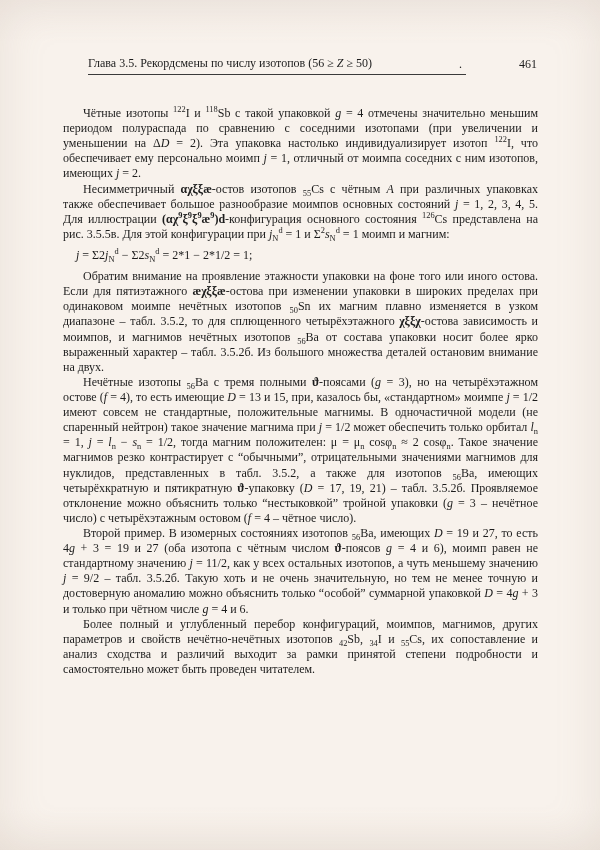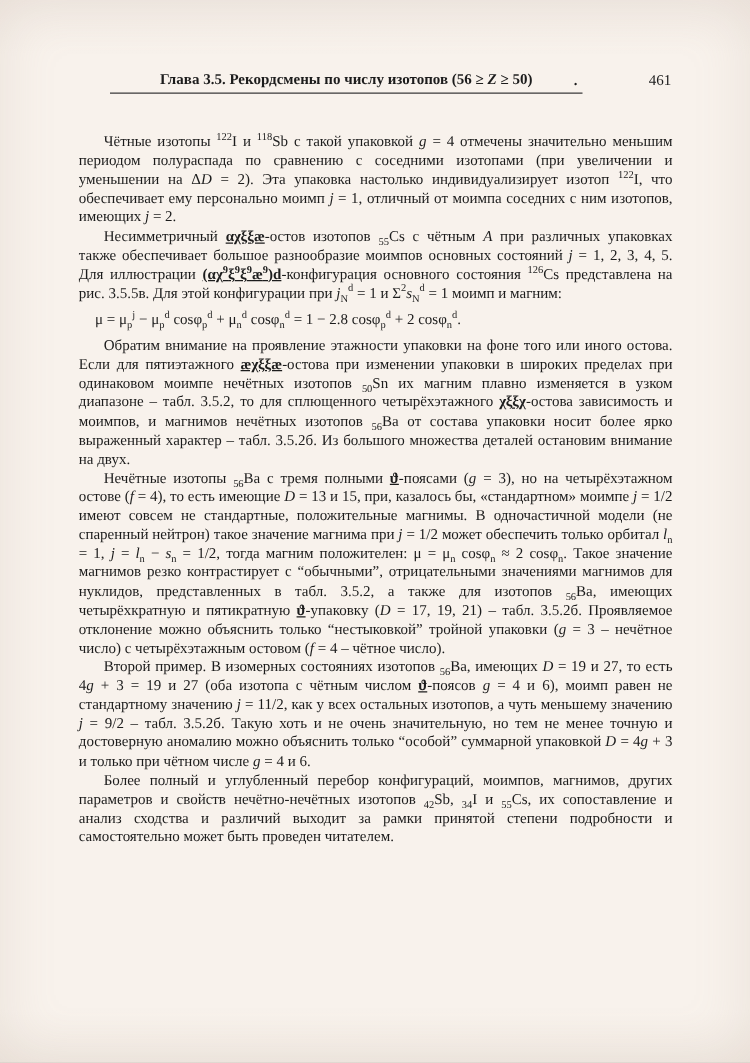--- a/index.html
+++ b/index.html
@@ -18,24 +18,23 @@
   }
   .header {
     position:absolute;
     top:56px; left:88px; width:449px;
     display:flex; align-items:flex-end;
     font-size:12px;
   }
   .header-title-wrap {
     position:relative;
     width:378px;
-    text-align:center;
+    text-align:left;
     border-bottom:1px solid #3a3a3a;
     padding:0 0 3px 0;
-    font-weight:bold;
   }
   .header-dot {
     position:absolute; right:4px; bottom:2px;
   }
   .header-page-num {
     margin-left:auto;
     padding-bottom:3px;
     text-align:right;
   }
   .body {
@@ -45,39 +44,39 @@
     line-height:1.26;
     text-align:justify;
   }
   p.para { text-indent:20px; }
   .formula {
     margin:6px 0 6px 13px;
     text-align:left;
     text-indent:0;
   }
   sup, sub { font-size:0.7em; line-height:0; }
-  b { font-weight:bold;text-decoration:underline; }
+  b { font-weight:bold; }
   i { font-style:italic; }
 </style>
 </head>
 <body>
 
 <div class="page">
 
   <div class="header">
     <div class="header-title-wrap">
       <span class="header-title">Глава 3.5. Рекордсмены по числу изотопов (56 ≥ <i>Z</i> ≥ 50)</span>
       <span class="header-dot">.</span>
     </div>
     <span class="header-page-num">461</span>
   </div>
 
   <div class="body">
     <p class="para">Чётные изотопы <sup>122</sup>I и <sup>118</sup>Sb с такой упаковкой <i>g</i> = 4 отмечены значительно меньшим периодом полураспада по сравнению с соседними изотопами (при увеличении и уменьшении на Δ<i>D</i> = 2). Эта упаковка настолько индивидуализирует изотоп <sup>122</sup>I, что обеспечивает ему персонально моимп <i>j</i> = 1, отличный от моимпа соседних с ним изотопов, имеющих <i>j</i> = 2.</p>
     <p class="para">Несимметричный <b>αχξξæ</b>-остов изотопов <sub>55</sub>Cs с чётным <i>A</i> при различных упаковках также обеспечивает большое разнообразие моимпов основных состояний <i>j</i> = 1, 2, 3, 4, 5. Для иллюстрации <b>(αχ<sup>9</sup>ξ<sup>9</sup>ξ<sup>9</sup>æ<sup>9</sup>)d</b>-конфигурация основного состояния <sup>126</sup>Cs представлена на рис. 3.5.5в. Для этой конфигурации при <i>j</i><sub>N</sub><sup>d</sup> = 1 и Σ<sup>2</sup><i>s</i><sub>N</sub><sup>d</sup> = 1 моимп и магним:</p>
-    <div class="formula">μ = μ<sub>p</sub><sup>j</sup> − μ<sub>p</sub><sup>d</sup> cosφ<sub>p</sub><sup>d</sup> + μ<sub>n</sub><sup>d</sup> cosφ<sub>n</sub><sup>d</sup> = 1 − 2.8 cosφ<sub>p</sub><sup>d</sup> + 2 cosφ<sub>n</sub><sup>d</sup>.</div>
+    <div class="formula"><i>j</i> = Σ2<i>j</i><sub>N</sub><sup>d</sup> − Σ2<i>s</i><sub>N</sub><sup>d</sup> = 2*1 − 2*1/2 = 1;</div>
     <p class="para">Обратим внимание на проявление этажности упаковки на фоне того или иного остова. Если для пятиэтажного <b>æχξξæ</b>-остова при изменении упаковки в широких пределах при одинаковом моимпе нечётных изотопов <sub>50</sub>Sn их магним плавно изменяется в узком диапазоне – табл. 3.5.2, то для сплющенного четырёхэтажного <b>χξξχ</b>-остова зависимость и моимпов, и магнимов нечётных изотопов <sub>56</sub>Ba от состава упаковки носит более ярко выраженный характер – табл. 3.5.2б. Из большого множества деталей остановим внимание на двух.</p>
     <p class="para">Нечётные изотопы <sub>56</sub>Ba с тремя полными <b>ϑ</b>-поясами (<i>g</i> = 3), но на четырёхэтажном остове (<i>f</i> = 4), то есть имеющие <i>D</i> = 13 и 15, при, казалось бы, «стандартном» моимпе <i>j</i> = 1/2 имеют совсем не стандартные, положительные магнимы. В одночастичной модели (не спаренный нейтрон) такое значение магнима при <i>j</i> = 1/2 может обеспечить только орбитал <i>l</i><sub>n</sub> = 1, <i>j</i> = <i>l</i><sub>n</sub> − <i>s</i><sub>n</sub> = 1/2, тогда магним положителен: μ = μ<sub>n</sub> cosφ<sub>n</sub> ≈ 2 cosφ<sub>n</sub>. Такое значение магнимов резко контрастирует с “обычными”, отрицательными значениями магнимов для нуклидов, представленных в табл. 3.5.2, а также для изотопов <sub>56</sub>Ba, имеющих четырёхкратную и пятикратную <b>ϑ</b>-упаковку (<i>D</i> = 17, 19, 21) – табл. 3.5.2б. Проявляемое отклонение можно объяснить только “нестыковкой” тройной упаковки (<i>g</i> = 3 – нечётное число) с четырёхэтажным остовом (<i>f</i> = 4 – чётное число).</p>
     <p class="para">Второй пример. В изомерных состояниях изотопов <sub>56</sub>Ba, имеющих <i>D</i> = 19 и 27, то есть 4<i>g</i> + 3 = 19 и 27 (оба изотопа с чётным числом <b>ϑ</b>-поясов <i>g</i> = 4 и 6), моимп равен не стандартному значению <i>j</i> = 11/2, как у всех остальных изотопов, а чуть меньшему значению <i>j</i> = 9/2 – табл. 3.5.2б. Такую хоть и не очень значительную, но тем не менее точную и достоверную аномалию можно объяснить только “особой” суммарной упаковкой <i>D</i> = 4<i>g</i> + 3 и только при чётном числе <i>g</i> = 4 и 6.</p>
     <p class="para">Более полный и углубленный перебор конфигураций, моимпов, магнимов, других параметров и свойств нечётно-нечётных изотопов <sub>42</sub>Sb, <sub>34</sub>I и <sub>55</sub>Cs, их сопоставление и анализ сходства и различий выходит за рамки принятой степени подробности и самостоятельно может быть проведен читателем.</p>
   </div>
 
 </div>
 
 </body></html>

